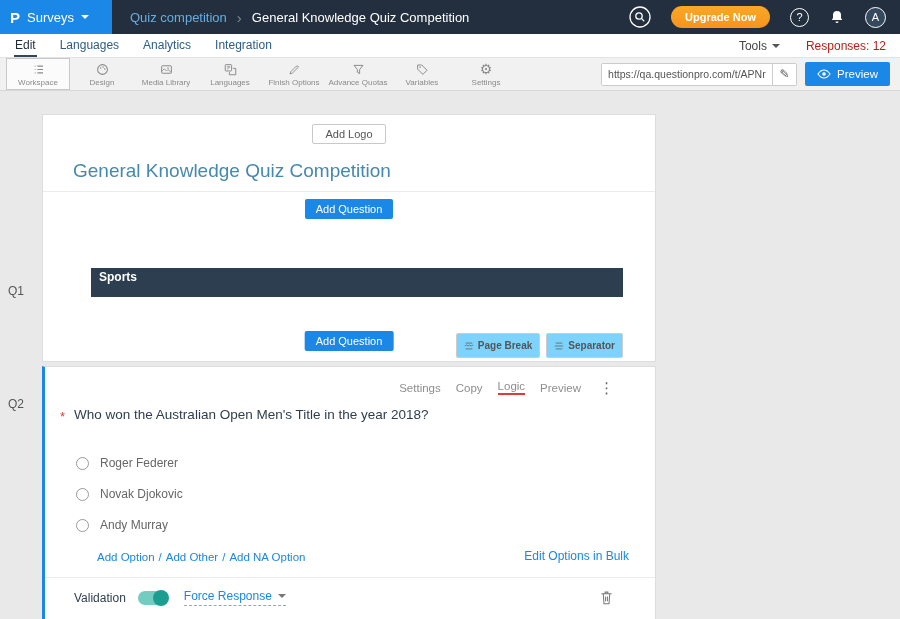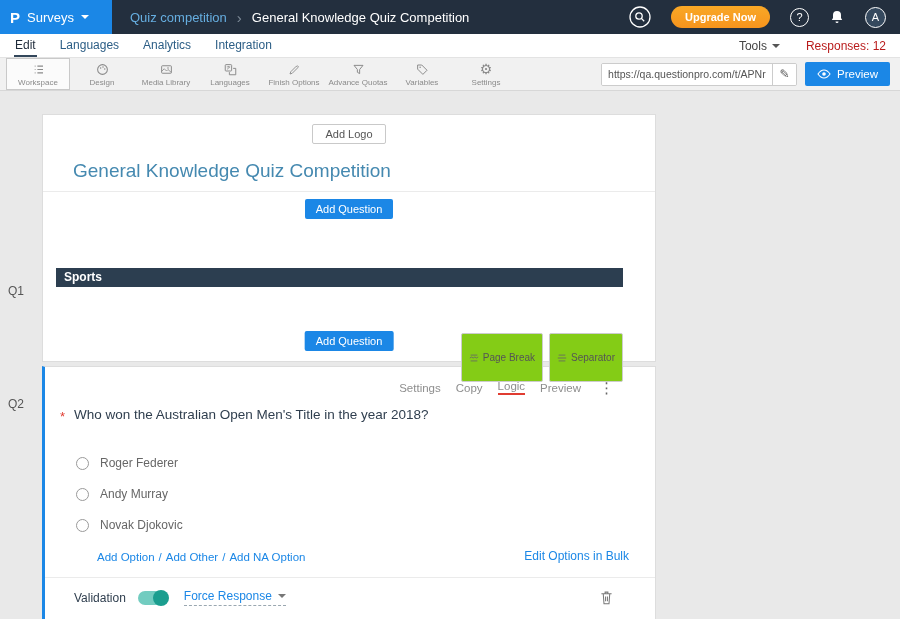--- a/index.html
+++ b/index.html
@@ -51,25 +51,25 @@
   .qlabel-1 { top:193px; }
   .qlabel-2 { top:306px; }
   .column { position:absolute; left:42px; top:23px; width:614px; }
 
   .card1 { background:#fff; border:1px solid #ddd; padding-top:9px; height:248px; position:relative; }
   .add-logo-btn { display:block; margin:0 auto; background:#fff; border:1px solid #c9c9c9; border-radius:2px; font-size:11px; color:#555; padding:3px 12px; cursor:pointer; font-family:inherit; }
   .survey-title { margin:16px 0 0 30px; color:#4589b0; font-size:19px; font-weight:400; }
   .card1-divider { border:none; border-top:1px solid #ebebeb; margin-top:9px; }
   .add-q-btn { background:#1b87e6; border:none; color:#fff; font-size:11px; padding:4px 11px; border-radius:2px; cursor:pointer; font-family:inherit;text-align:center; }
   .add-q-1 { display:block; margin:7px auto 0; }
-  .section-bar { margin:49px 32px 0 13px; background:#2c3e50; color:#fff; font-size:12px; font-weight:bold; height:19px; line-height:19px; padding-left:8px; }
+  .section-bar { margin:49px 32px 0 48px; background:#2c3e50; color:#fff; font-size:12px; font-weight:bold; height:29px; line-height:19px; padding-left:8px; }
   .card1-bottom { position:absolute; left:0; right:0; bottom:6px; height:24px; }
   .card1-bottom .add-q-2 { position:absolute; left:50%; transform:translateX(-50%); }
   .break-btns { position:absolute; right:32px; top:2px; display:flex; gap:6px; }
-  .mini-btn { background:#84cc16; border:1px solid #ccc; border-radius:2px; font-size:10px; color:#555; padding:18px 7px; display:flex; align-items:center; gap:4px; cursor:pointer; font-family:inherit; }
+  .mini-btn { background:#7dd3fc; border:1px solid #ccc; border-radius:2px; font-size:10px; color:#555; padding:6px 7px; display:flex; align-items:center; gap:4px; cursor:pointer; font-family:inherit;font-weight:bold; }
 
   .q2card { margin-top:4px; background:#fff; border:1px solid #ddd; border-left:3px solid #1b87e6; height:260px; }
   .q2-menu { display:flex; justify-content:flex-end; align-items:center; gap:15px; padding:13px 41px 0 0; font-size:11.5px; color:#8e8e8e; }
   .q2-menu-item { cursor:pointer; }
   .q2-menu-item.logic { border-bottom:2px solid #e03c31; padding-bottom:1px; }
   .more-dots { font-size:15px; color:#666; margin-left:3px; cursor:pointer; line-height:12px; }
   .q2-question { display:flex; gap:9px; padding:12px 30px 0 15px; }
   .req { color:#e03c31; font-size:13px; padding-top:2px; }
   .q-text { color:#2f3e4e; font-size:13.5px; }
   .q2-options { padding:32px 0 0 31px; }
@@ -276,25 +276,25 @@
           <span class="req">*</span>
           <span class="q-text">Who won the Australian Open Men's Title in the year 2018?</span>
         </div>
         <div class="q2-options">
           <div class="opt-row">
             <span class="radio"></span>
             <span class="opt-label">Roger Federer</span>
           </div>
           <div class="opt-row">
             <span class="radio"></span>
-            <span class="opt-label">Andy Murray</span>
+            <span class="opt-label">Novak Djokovic</span>
           </div>
           <div class="opt-row">
             <span class="radio"></span>
-            <span class="opt-label">Novak Djokovic</span>
+            <span class="opt-label">Andy Murray</span>
           </div>
         </div>
         <div class="q2-links">
           <span class="add-link">Add Option</span>
           <span class="link-sep">/</span>
           <span class="add-link">Add Other</span>
           <span class="link-sep">/</span>
           <span class="add-link">Add NA Option</span>
           <span class="bulk-link">Edit Options in Bulk</span>
         </div>

